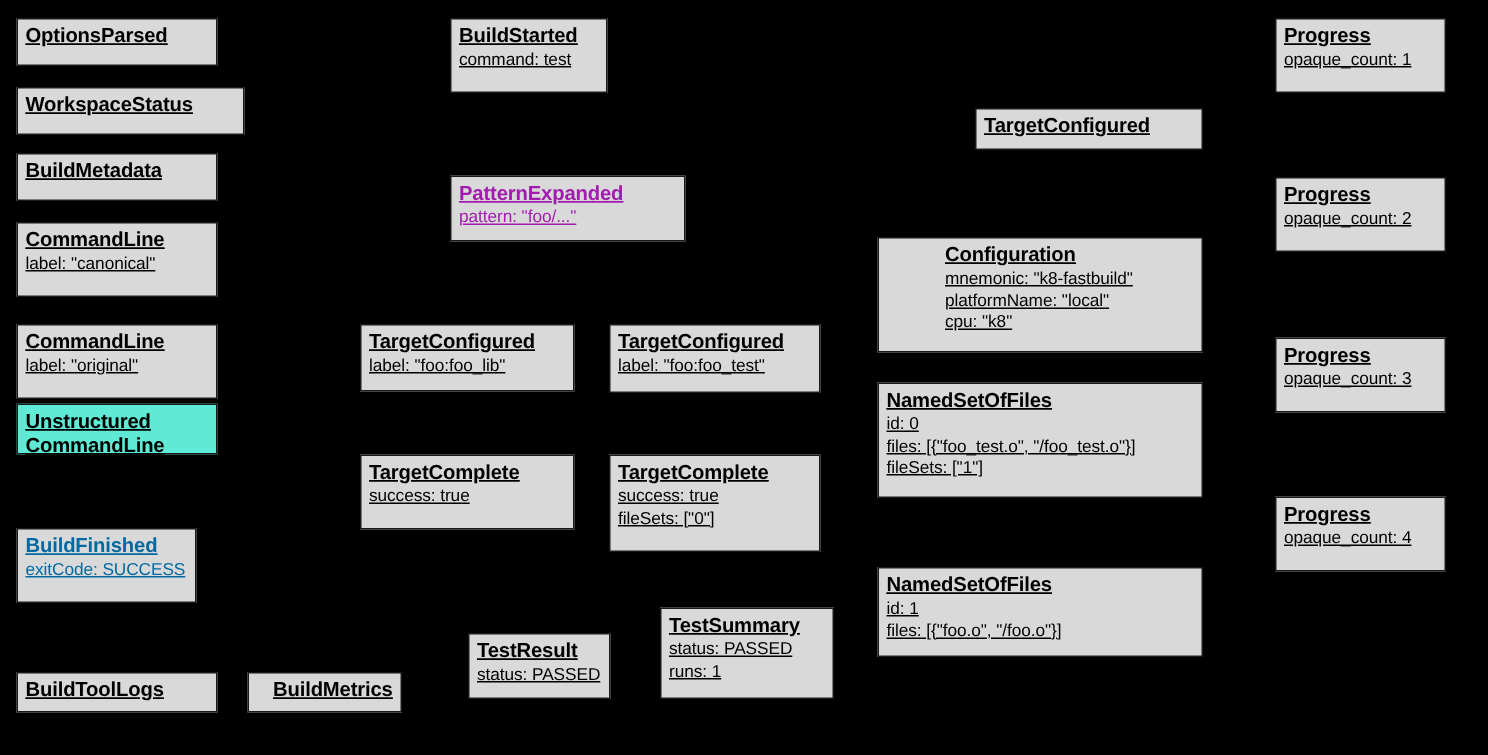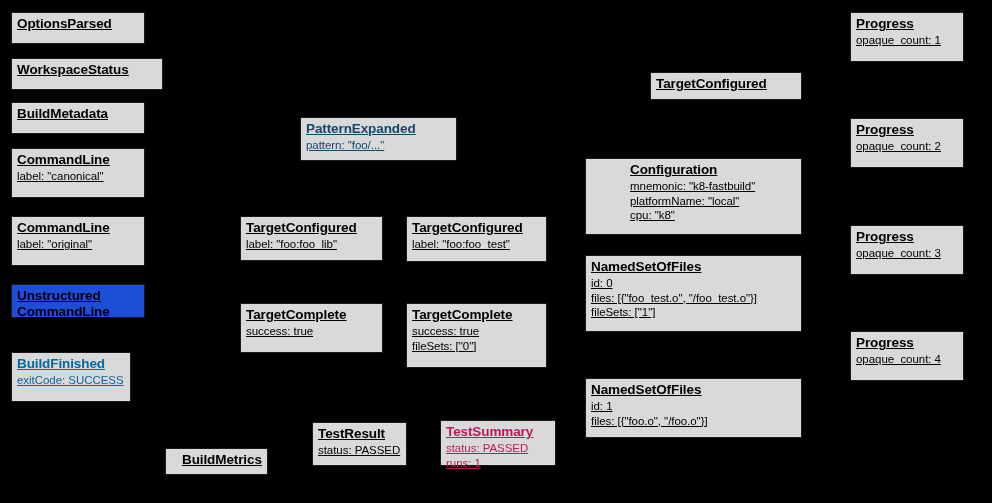--- a/index.html
+++ b/index.html
@@ -57,32 +57,39 @@
       <div class="node-title">BuildMetadata</div>
     </div>
     <div class="node" style="left: 11px; top: 148px; width: 134px; height: 50px; background: rgb(217, 217, 217); border-color: rgb(26, 26, 26); color: rgb(0, 0, 0);">
       <div class="node-title">CommandLine</div>
       <div class="node-fields">label: "canonical"</div>
     </div>
     <div class="node" style="left: 11px; top: 216px; width: 134px; height: 50px; background: rgb(217, 217, 217); border-color: rgb(26, 26, 26); color: rgb(0, 0, 0);">
       <div class="node-title">CommandLine</div>
       <div class="node-fields">label: "original"</div>
     </div>
-    <div class="node" style="left: 11px; top: 284px; width: 134px; height: 34px; background: #1d4ed8; border-color: rgb(26, 26, 26); color: rgb(0, 0, 0);">
+    <div class="node" style="left: 11px; top: 269px; width: 134px; height: 34px; background: #5eead4; border-color: rgb(26, 26, 26); color: rgb(0, 0, 0);">
       <div class="node-title">Unstructured
 CommandLine</div>
     </div>
     <div class="node" style="left: 11px; top: 352px; width: 120px; height: 50px; background: rgb(217, 217, 217); border-color: rgb(26, 26, 26); color: #0369a1;">
       <div class="node-title">BuildFinished</div>
       <div class="node-fields">exitCode: SUCCESS</div>
     </div>
+    <div class="node" style="left: 11px; top: 448px; width: 134px; height: 27px; background: rgb(217, 217, 217); border-color: rgb(26, 26, 26); color: rgb(0, 0, 0);">
+      <div class="node-title">BuildToolLogs</div>
+    </div>
     <div class="node" style="left: 165px; top: 448px; width: 103px; height: 27px; background: rgb(217, 217, 217); border-color: rgb(26, 26, 26); color: rgb(0, 0, 0); padding-left: 16px;">
       <div class="node-title">BuildMetrics</div>
     </div>
-    <div class="node" style="left: 300px; top: 117px; width: 157px; height: 44px; background: rgb(217, 217, 217); border-color: rgb(26, 26, 26); color: #0c4a6e;">
+    <div class="node" style="left: 300px; top: 12px; width: 105px; height: 50px; background: rgb(217, 217, 217); border-color: rgb(26, 26, 26); color: rgb(0, 0, 0);">
+      <div class="node-title">BuildStarted</div>
+      <div class="node-fields">command: test</div>
+    </div>
+    <div class="node" style="left: 300px; top: 117px; width: 157px; height: 44px; background: rgb(217, 217, 217); border-color: rgb(26, 26, 26); color: #a21caf;">
       <div class="node-title">PatternExpanded</div>
       <div class="node-fields">pattern: "foo/..."</div>
     </div>
     <div class="node" style="left: 240px; top: 216px; width: 143px; height: 45px; background: rgb(217, 217, 217); border-color: rgb(26, 26, 26); color: rgb(0, 0, 0);">
       <div class="node-title">TargetConfigured</div>
       <div class="node-fields">label: "foo:foo_lib"</div>
     </div>
     <div class="node" style="left: 406px; top: 216px; width: 141px; height: 46px; background: rgb(217, 217, 217); border-color: rgb(26, 26, 26); color: rgb(0, 0, 0);">
       <div class="node-title">TargetConfigured</div>
       <div class="node-fields">label: "foo:foo_test"</div>
@@ -93,21 +100,21 @@
     </div>
     <div class="node" style="left: 406px; top: 303px; width: 141px; height: 65px; background: rgb(217, 217, 217); border-color: rgb(26, 26, 26); color: rgb(0, 0, 0);">
       <div class="node-title">TargetComplete</div>
       <div class="node-fields">success: true
 fileSets: ["0"]</div>
     </div>
     <div class="node" style="left: 312px; top: 422px; width: 95px; height: 44px; background: rgb(217, 217, 217); border-color: rgb(26, 26, 26); color: rgb(0, 0, 0);">
       <div class="node-title">TestResult</div>
       <div class="node-fields">status: PASSED</div>
     </div>
-    <div class="node" style="left: 440px; top: 420px; width: 116px; height: 46px; background: rgb(217, 217, 217); border-color: rgb(26, 26, 26); color: #be185d;">
+    <div class="node" style="left: 440px; top: 405px; width: 116px; height: 61px; background: rgb(217, 217, 217); border-color: rgb(26, 26, 26); color: #000000;">
       <div class="node-title">TestSummary</div>
       <div class="node-fields">status: PASSED
 runs: 1</div>
     </div>
     <div class="node" style="left: 650px; top: 72px; width: 152px; height: 28px; background: rgb(217, 217, 217); border-color: rgb(26, 26, 26); color: rgb(0, 0, 0);">
       <div class="node-title">TargetConfigured</div>
     </div>
     <div class="node" style="left: 585px; top: 158px; width: 217px; height: 77px; background: rgb(217, 217, 217); border-color: rgb(26, 26, 26); color: rgb(0, 0, 0); padding-left: 44px;">
       <div class="node-title">Configuration</div>
       <div class="node-fields">mnemonic: "k8-fastbuild"

